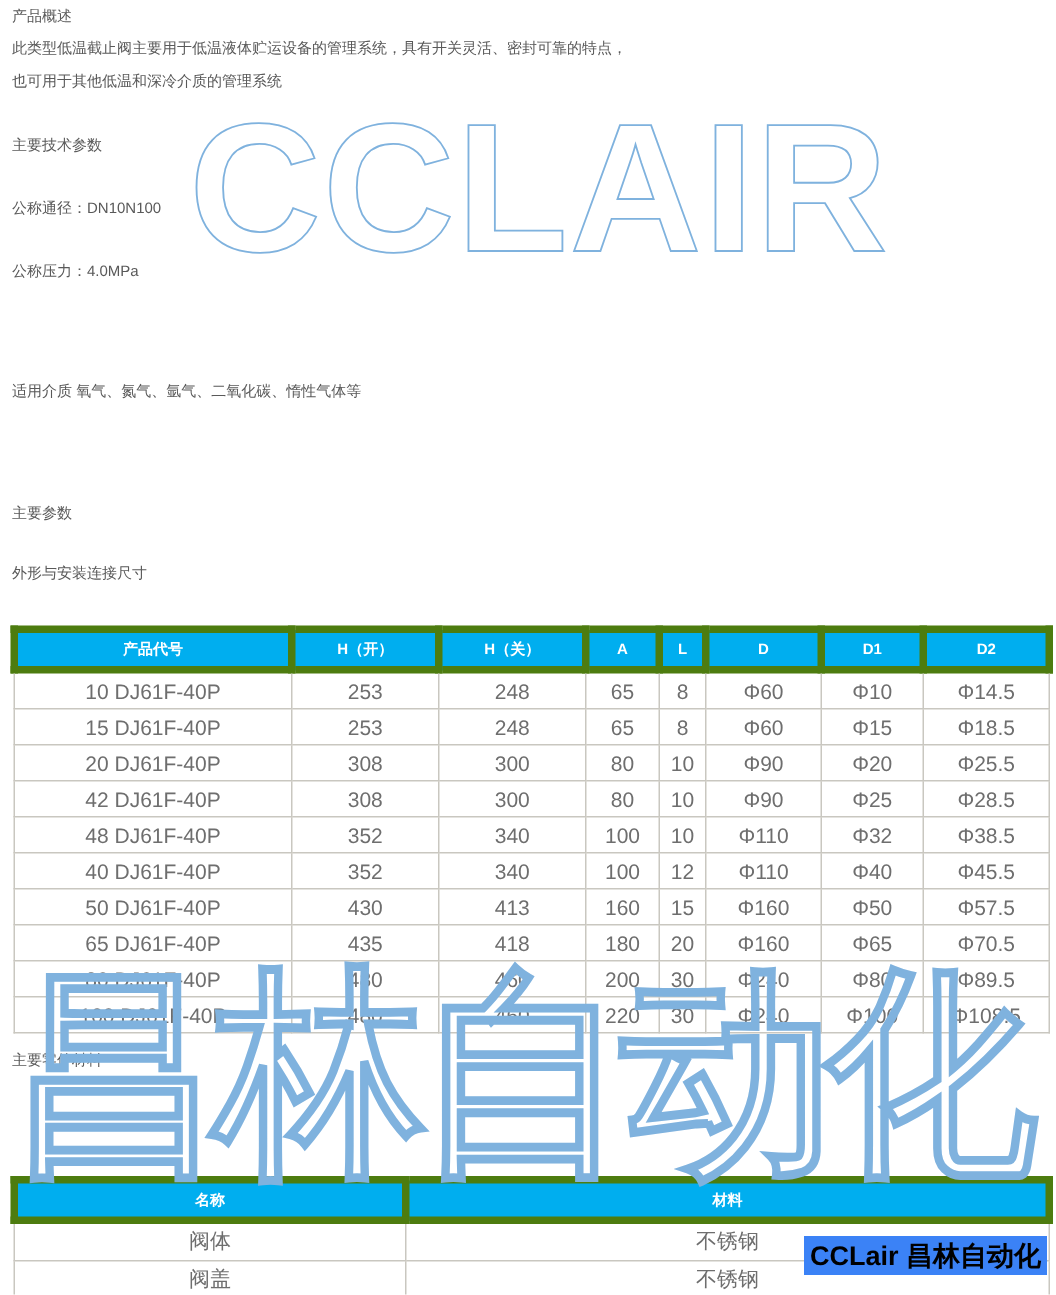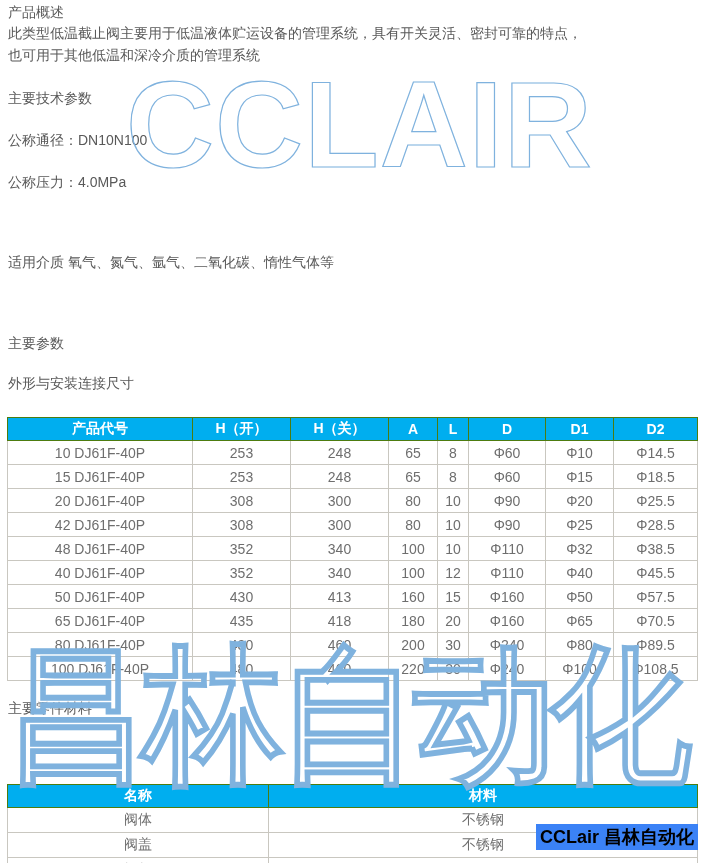--- a/index.html
+++ b/index.html
@@ -1,22 +1,22 @@
 <!DOCTYPE html>
 <html><head>
 <meta charset="utf-8">
 <style>
   html,body{margin:0;padding:0;}
   #page{
     position:relative;width:704px;height:863px;background:#ffffff;overflow:hidden;
     font-family:"Liberation Sans","DejaVu Sans",sans-serif;
   }
-  .txt{position:absolute;left:8px;color:#595959;font-size:14px;white-space:nowrap;line-height:18px;}
+  .txt{position:absolute;left:8px;color:#595959;font-size:10px;white-space:nowrap;line-height:18px;}
   .tbl{position:absolute;left:7px;width:690px;border-collapse:collapse;table-layout:fixed;font-size:14px;}
-  .tbl th{background:#00aeef;color:#ffffff;font-weight:bold;height:22px;border:1px solid #4d7c0f;font-size:14px;padding:0;}
+  .tbl th{background:#00aeef;color:#ffffff;font-weight:bold;height:22px;border:5px solid #4d7c0f;font-size:10px;padding:0;}
   .tbl td{color:#6e6e6e;height:23px;text-align:center;border:1px solid #c9c7c0;padding:0;background:transparent;}
   .tbl{border:1px solid #b9b7ae;}
   #t1{top:417px;}
   #t2{top:784px;}
   #t2 td{height:24px;}
   .wm{position:absolute;font-weight:bold;color:transparent;-webkit-text-stroke:1.2px #7fb2de;
       line-height:1;pointer-events:none;z-index:5;white-space:nowrap;}
   #wm-top{left:126px;top:64px;font-size:122px;letter-spacing:1px;}
   #wm-bottom{left:6px;top:640px;font-size:150px;letter-spacing:-7px;transform:scaleX(0.95);transform-origin:left top;}
   #footer-logo{position:absolute;top:824px;right:6px;z-index:10;background:#3b82f6;

